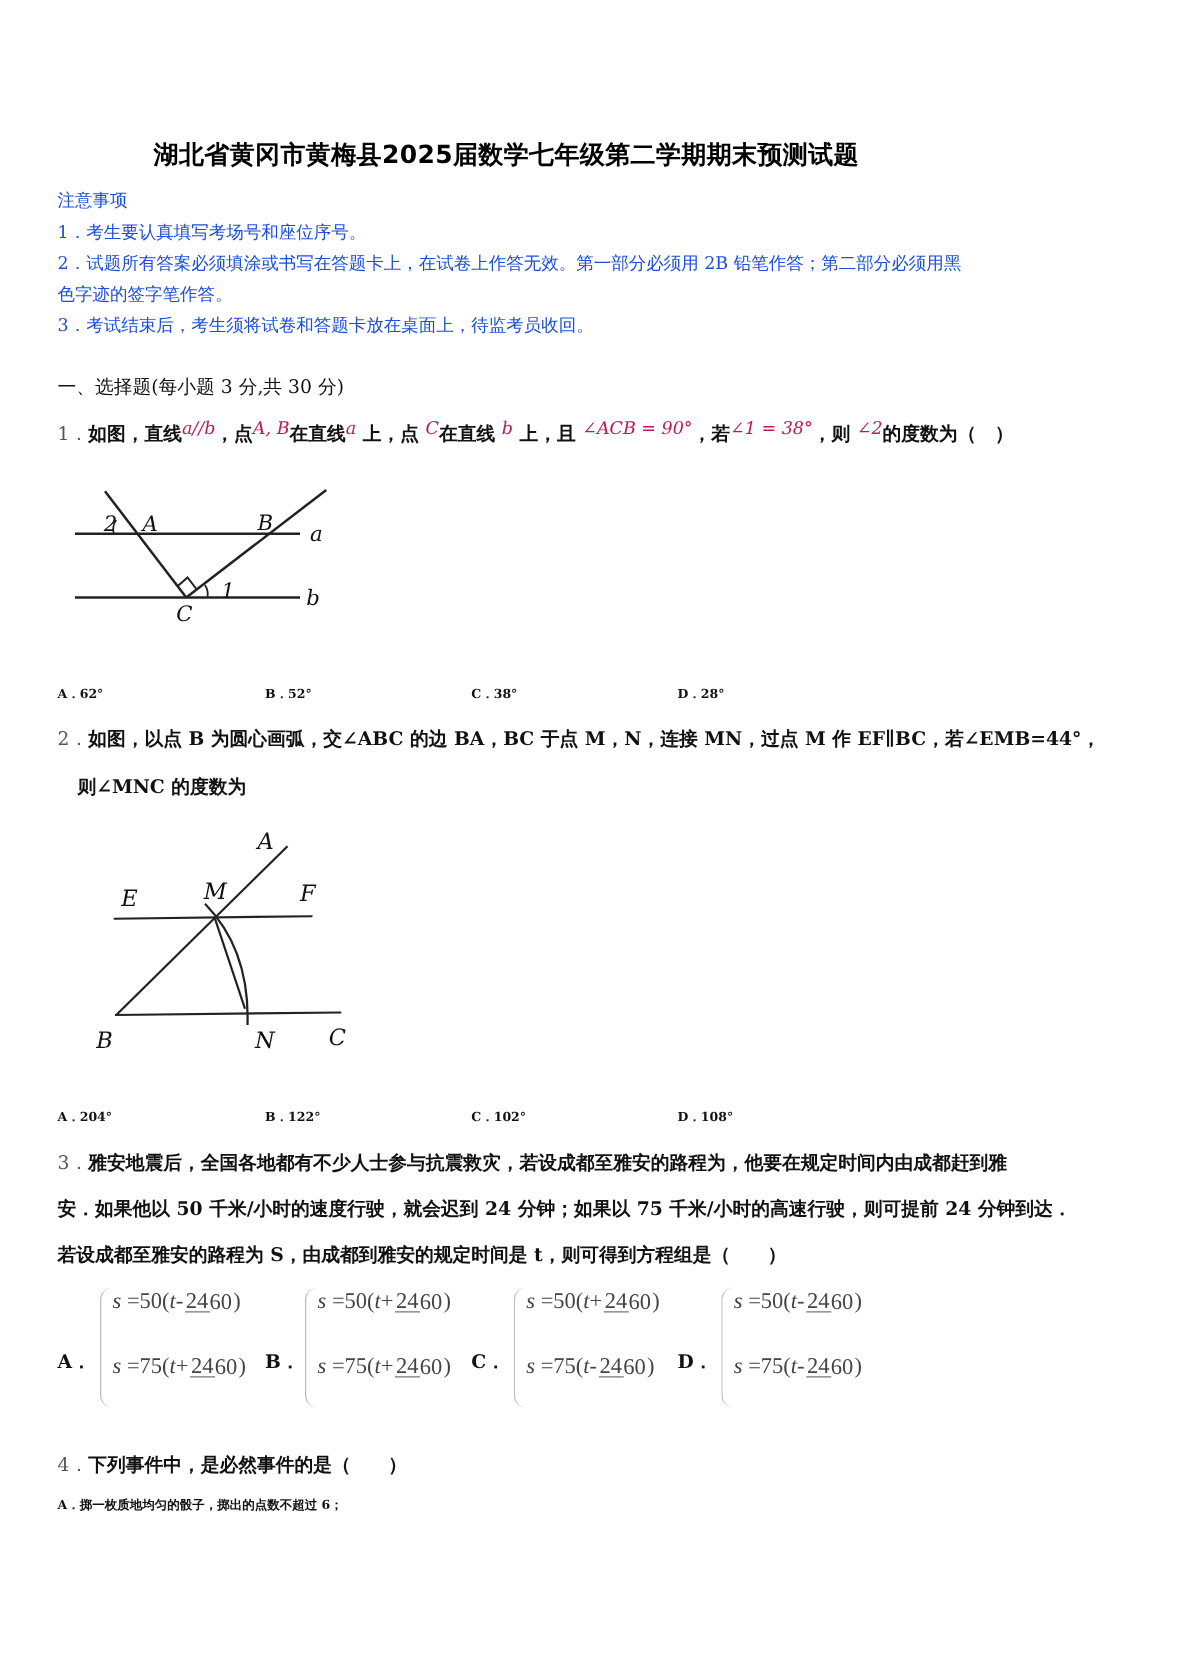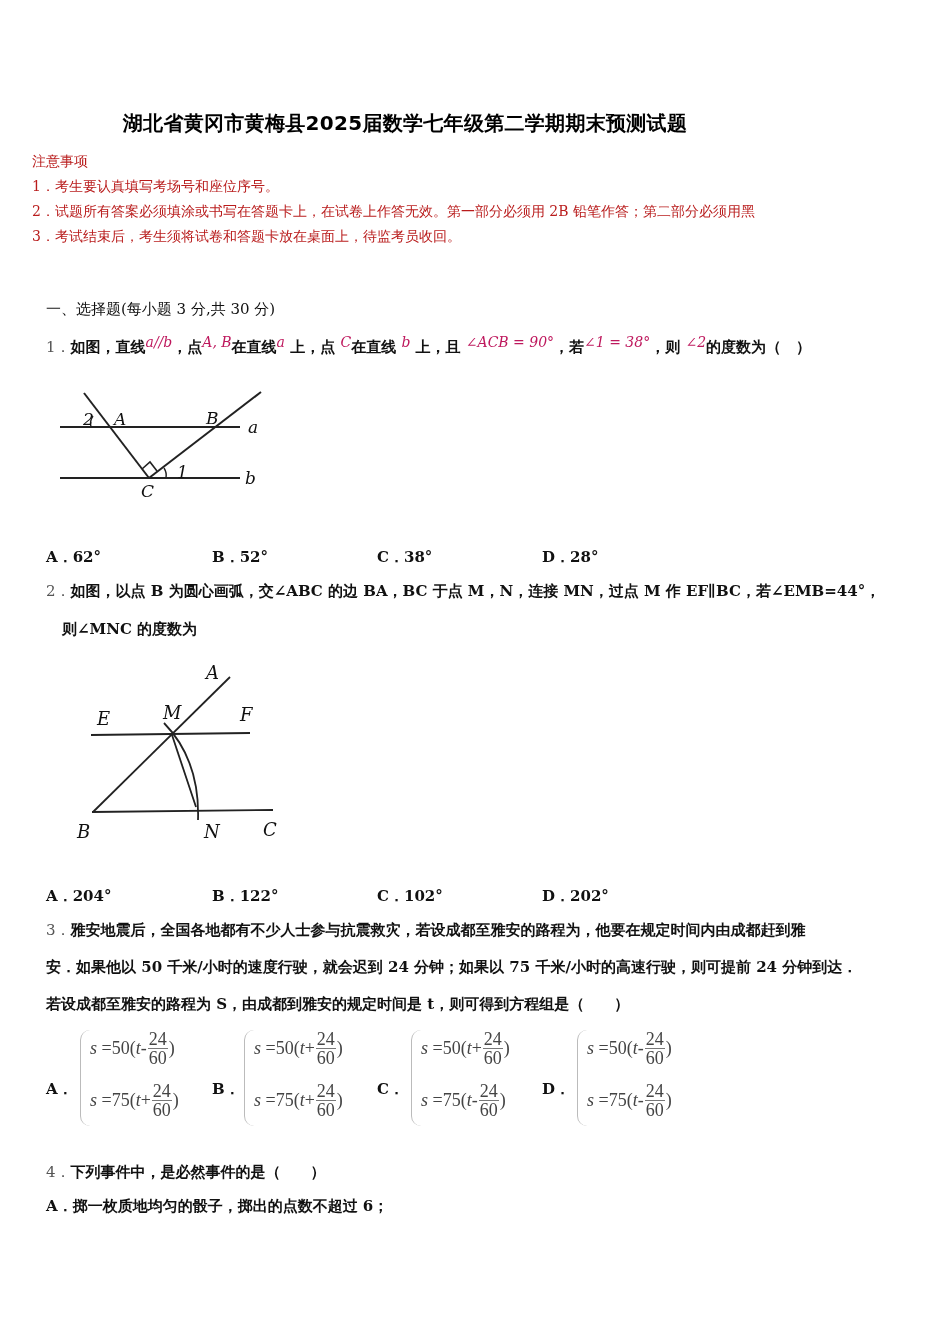--- a/index.html
+++ b/index.html
@@ -1,46 +1,47 @@
 <!DOCTYPE html>
 <html><head>
 <meta charset="utf-8">
 <style>
   html, body { margin:0; padding:0; background:#ffffff; }
   body { width:950px; height:1344px; position:relative; overflow:hidden;
          font-family:"DejaVu Serif","Liberation Serif",serif; color:#111; }
   .abs { position:absolute; }
   .title { left:0; width:810px; top:110px; text-align:center;
            font-family:"DejaVu Sans","Liberation Sans",sans-serif; font-weight:bold; font-size:20px; letter-spacing:0.3px; color:#000; }
-  .note { left:32px; font-size:14px; line-height:25px; color:#b91c1c; }
+  .note { left:46px; font-size:14px; line-height:25px; color:#1d4ed8; }
   .note .ln { white-space:nowrap; }
   .sec { left:46px; top:300px; font-size:15px; }
   .q { left:46px; font-size:15px; white-space:nowrap; }
   .qnum { color:#555; }
   .bold { font-weight:bold; }
   .mathi { font-family:"DejaVu Serif",serif; font-style:italic; color:#be185d; font-size:14px; position:relative; top:-5px; }
-  .opt { font-weight:bold; font-size:15px; white-space:nowrap; }
+  .opt { font-weight:bold; font-size:10px; white-space:nowrap; }
   .eqwrap { position:absolute; height:100px; }
   .brace { position:absolute; left:0; top:0; width:10px; height:96px; border-left:1.2px solid #bbb; border-radius:10px 0 0 10px; }
   .eqline { position:absolute; left:10px; font-family:"Liberation Serif","DejaVu Serif",serif; font-size:18px; color:#444; white-space:nowrap; display:flex; align-items:center; }
-  .frac { display:inline-flex; flex-direction:column; align-items:center; margin:0 1px; line-height:18px; }
+  .frac { display:inline-flex; align-items:center; margin:0 1px; line-height:18px; }
   .frac .num { border-bottom:1px solid #777; padding:0 1px; }
   .eqline i { font-style:italic; }
   .eqlabel { position:absolute; font-weight:bold; font-size:15px; }
   svg text { font-family:"DejaVu Serif","Liberation Serif",serif; font-style:italic; }
 </style>
 </head>
 <body>
 
 <div class="abs title">湖北省黄冈市黄梅县2025届数学七年级第二学期期末预测试题</div>
 
 <div class="abs note" style="top:149px;">
   <div class="ln">注意事项</div>
   <div class="ln">1．考生要认真填写考场号和座位序号。</div>
   <div class="ln">2．试题所有答案必须填涂或书写在答题卡上，在试卷上作答无效。第一部分必须用 2B 铅笔作答；第二部分必须用黑</div>
+  <div class="ln">色字迹的签字笔作答。</div>
   <div class="ln">3．考试结束后，考生须将试卷和答题卡放在桌面上，待监考员收回。</div>
 </div>
 
 <div class="abs sec">一、选择题(每小题 3 分,共 30 分)</div>
 
 <div class="abs q" style="top:338px;">
   <span class="qnum">1．</span><span class="bold">如图，直线</span><span class="mathi">a//b</span><span class="bold">，点</span><span class="mathi">A, B</span><span class="bold">在直线</span><span class="mathi">a</span><span class="bold"> 上，点 </span><span class="mathi">C</span><span class="bold">在直线 </span><span class="mathi">b</span><span class="bold"> 上，且 </span><span class="mathi">∠ACB = 90°</span><span class="bold">，若</span><span class="mathi">∠1 = 38°</span><span class="bold">，则 </span><span class="mathi">∠2</span><span class="bold">的度数为（　）</span>
 </div>
 
 <svg class="abs" style="left:40px; top:375px;" width="250" height="130" viewBox="0 0 250 130">
@@ -89,21 +90,21 @@
     <text x="180" y="66">F</text>
     <text x="17" y="183">B</text>
     <text x="144" y="183">N</text>
     <text x="203" y="181">C</text>
   </g>
 </svg>
 
 <div class="abs opt" style="left:46px; top:887px;"><span>A．</span><span>204°</span></div>
 <div class="abs opt" style="left:212px; top:887px;"><span>B．</span><span>122°</span></div>
 <div class="abs opt" style="left:377px; top:887px;"><span>C．</span><span>102°</span></div>
-<div class="abs opt" style="left:542px; top:887px;"><span>D．</span><span>202°</span></div>
+<div class="abs opt" style="left:542px; top:887px;"><span>D．</span><span>108°</span></div>
 
 <div class="abs q" style="top:921px;">
   <span class="qnum">3．</span><span class="bold">雅安地震后，全国各地都有不少人士参与抗震救灾，若设成都至雅安的路程为，他要在规定时间内由成都赶到雅</span>
 </div>
 <div class="abs q bold" style="top:958px;">安．如果他以 50 千米/小时的速度行驶，就会迟到 24 分钟；如果以 75 千米/小时的高速行驶，则可提前 24 分钟到达．</div>
 <div class="abs q bold" style="top:995px;">若设成都至雅安的路程为 S，由成都到雅安的规定时间是 t，则可得到方程组是（　　）</div>
 
 <div class="eqlabel" style="left:46px; top:1080px;">A．</div>
 <div class="eqwrap" style="left:80px; top:1030px; width:130px;">
   <div class="brace"></div>

